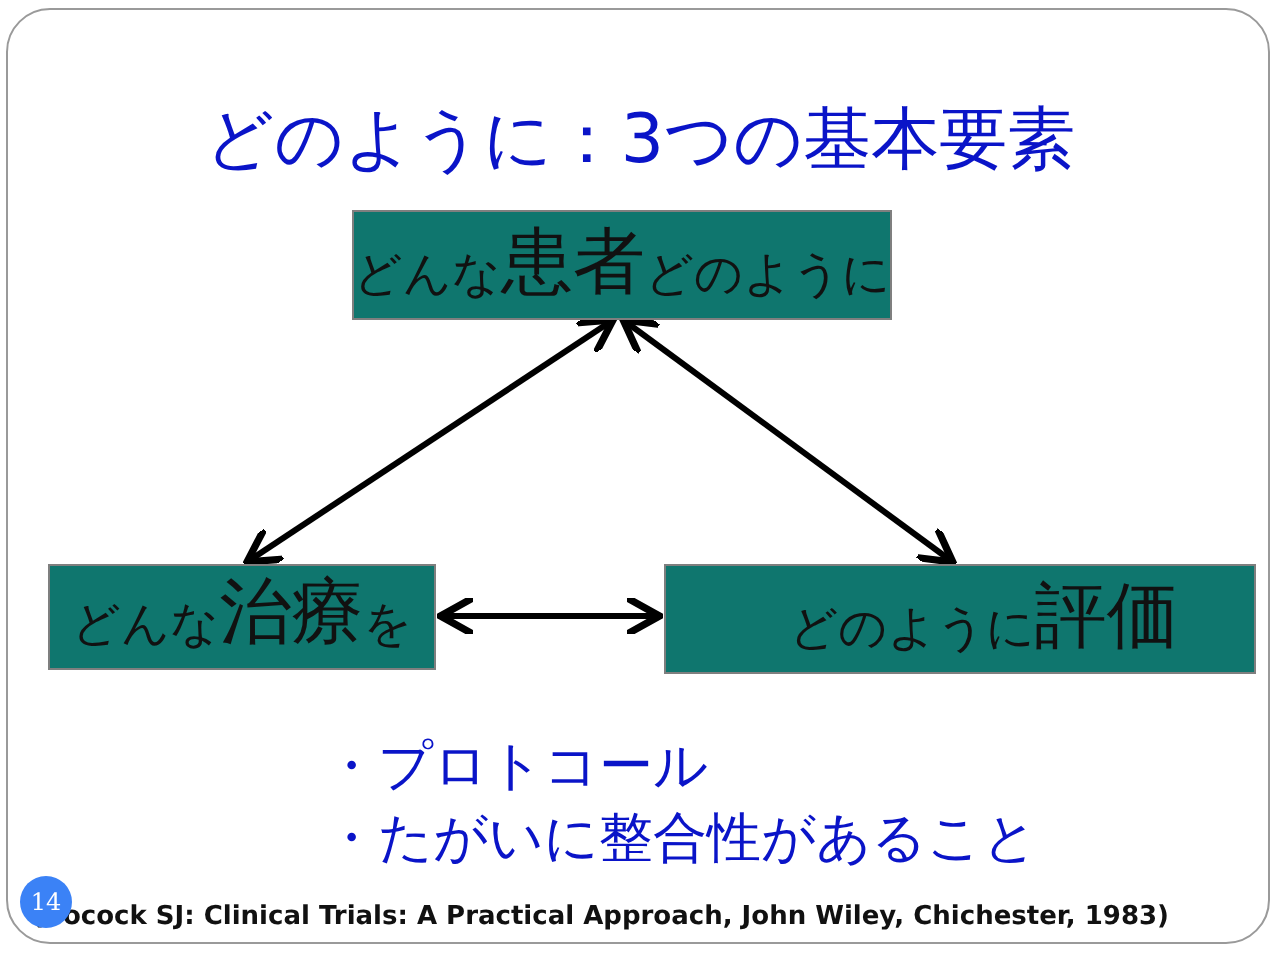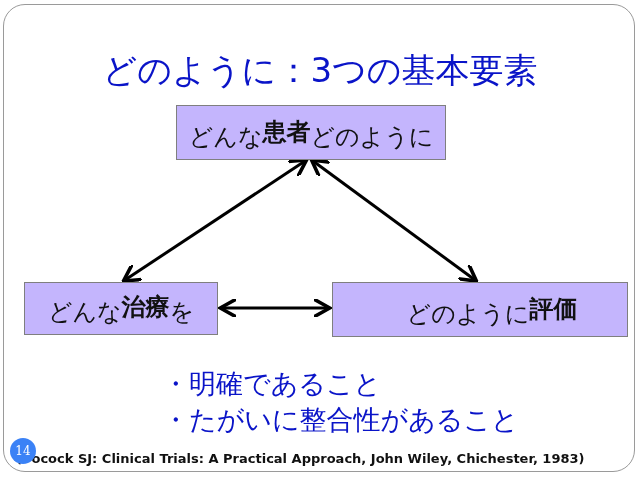--- a/index.html
+++ b/index.html
@@ -12,27 +12,27 @@
     position: absolute; left: 3px; top: 4px; width: 632px; height: 468px;
     border: 1px solid #9a9a9a; border-radius: 22px; box-sizing: border-box;
     background: #ffffff;
   }
   .title {
     position: absolute; left: 0; width: 640px; top: 50px;
     text-align: center; color: #0a14c8; font-size: 34px; line-height: 40px;
     letter-spacing: 0px;
   }
   .box {
-    position: absolute; border: 1px solid #7f7f7f; background: #c4b5fd;
+    position: absolute; border: 1px solid #7f7f7f; background: #0f766e;
     box-sizing: border-box; color: #111; white-space: nowrap;
     display: flex; align-items: flex-end; justify-content: center;
     padding-bottom: 8px;
   }
   .box .sm { font-size: 24px; line-height: 28px; }
-  .box .lg { font-size: 24px; line-height: 38px; font-weight: bold; }
+  .box .lg { font-size: 36px; line-height: 38px; font-weight: normal; }
   #box-top { left: 176px; top: 105px; width: 270px; height: 55px; }
   #box-left { left: 24px; top: 282px; width: 194px; height: 53px; }
   #box-right { left: 332px; top: 282px; width: 296px; height: 55px; padding-left: 24px; }
   svg.arrows { position: absolute; left: 0; top: 0; }
   .bullets {
     position: absolute; left: 162px; top: 366px; color: #0a14c8;
     font-size: 27px; line-height: 36px;
   }
   .ref {
     position: absolute; left: 16px; top: 451px; color: #111;
@@ -74,19 +74,19 @@
     <span class="lg">治療</span>
     <span class="sm">を</span>
 </div>
 
 <div class="box" id="box-right">
   <span class="sm">どのように</span>
     <span class="lg">評価</span>
 </div>
 
 <div class="bullets">
-  <div>・明確であること</div>
+  <div>・プロトコール</div>
   <div>・たがいに整合性があること</div>
 </div>
 
 <div class="ref">(Pocock SJ: Clinical Trials: A Practical Approach, John Wiley, Chichester, 1983)</div>
 
 <div class="page-badge">14</div>
 
 </body></html>

